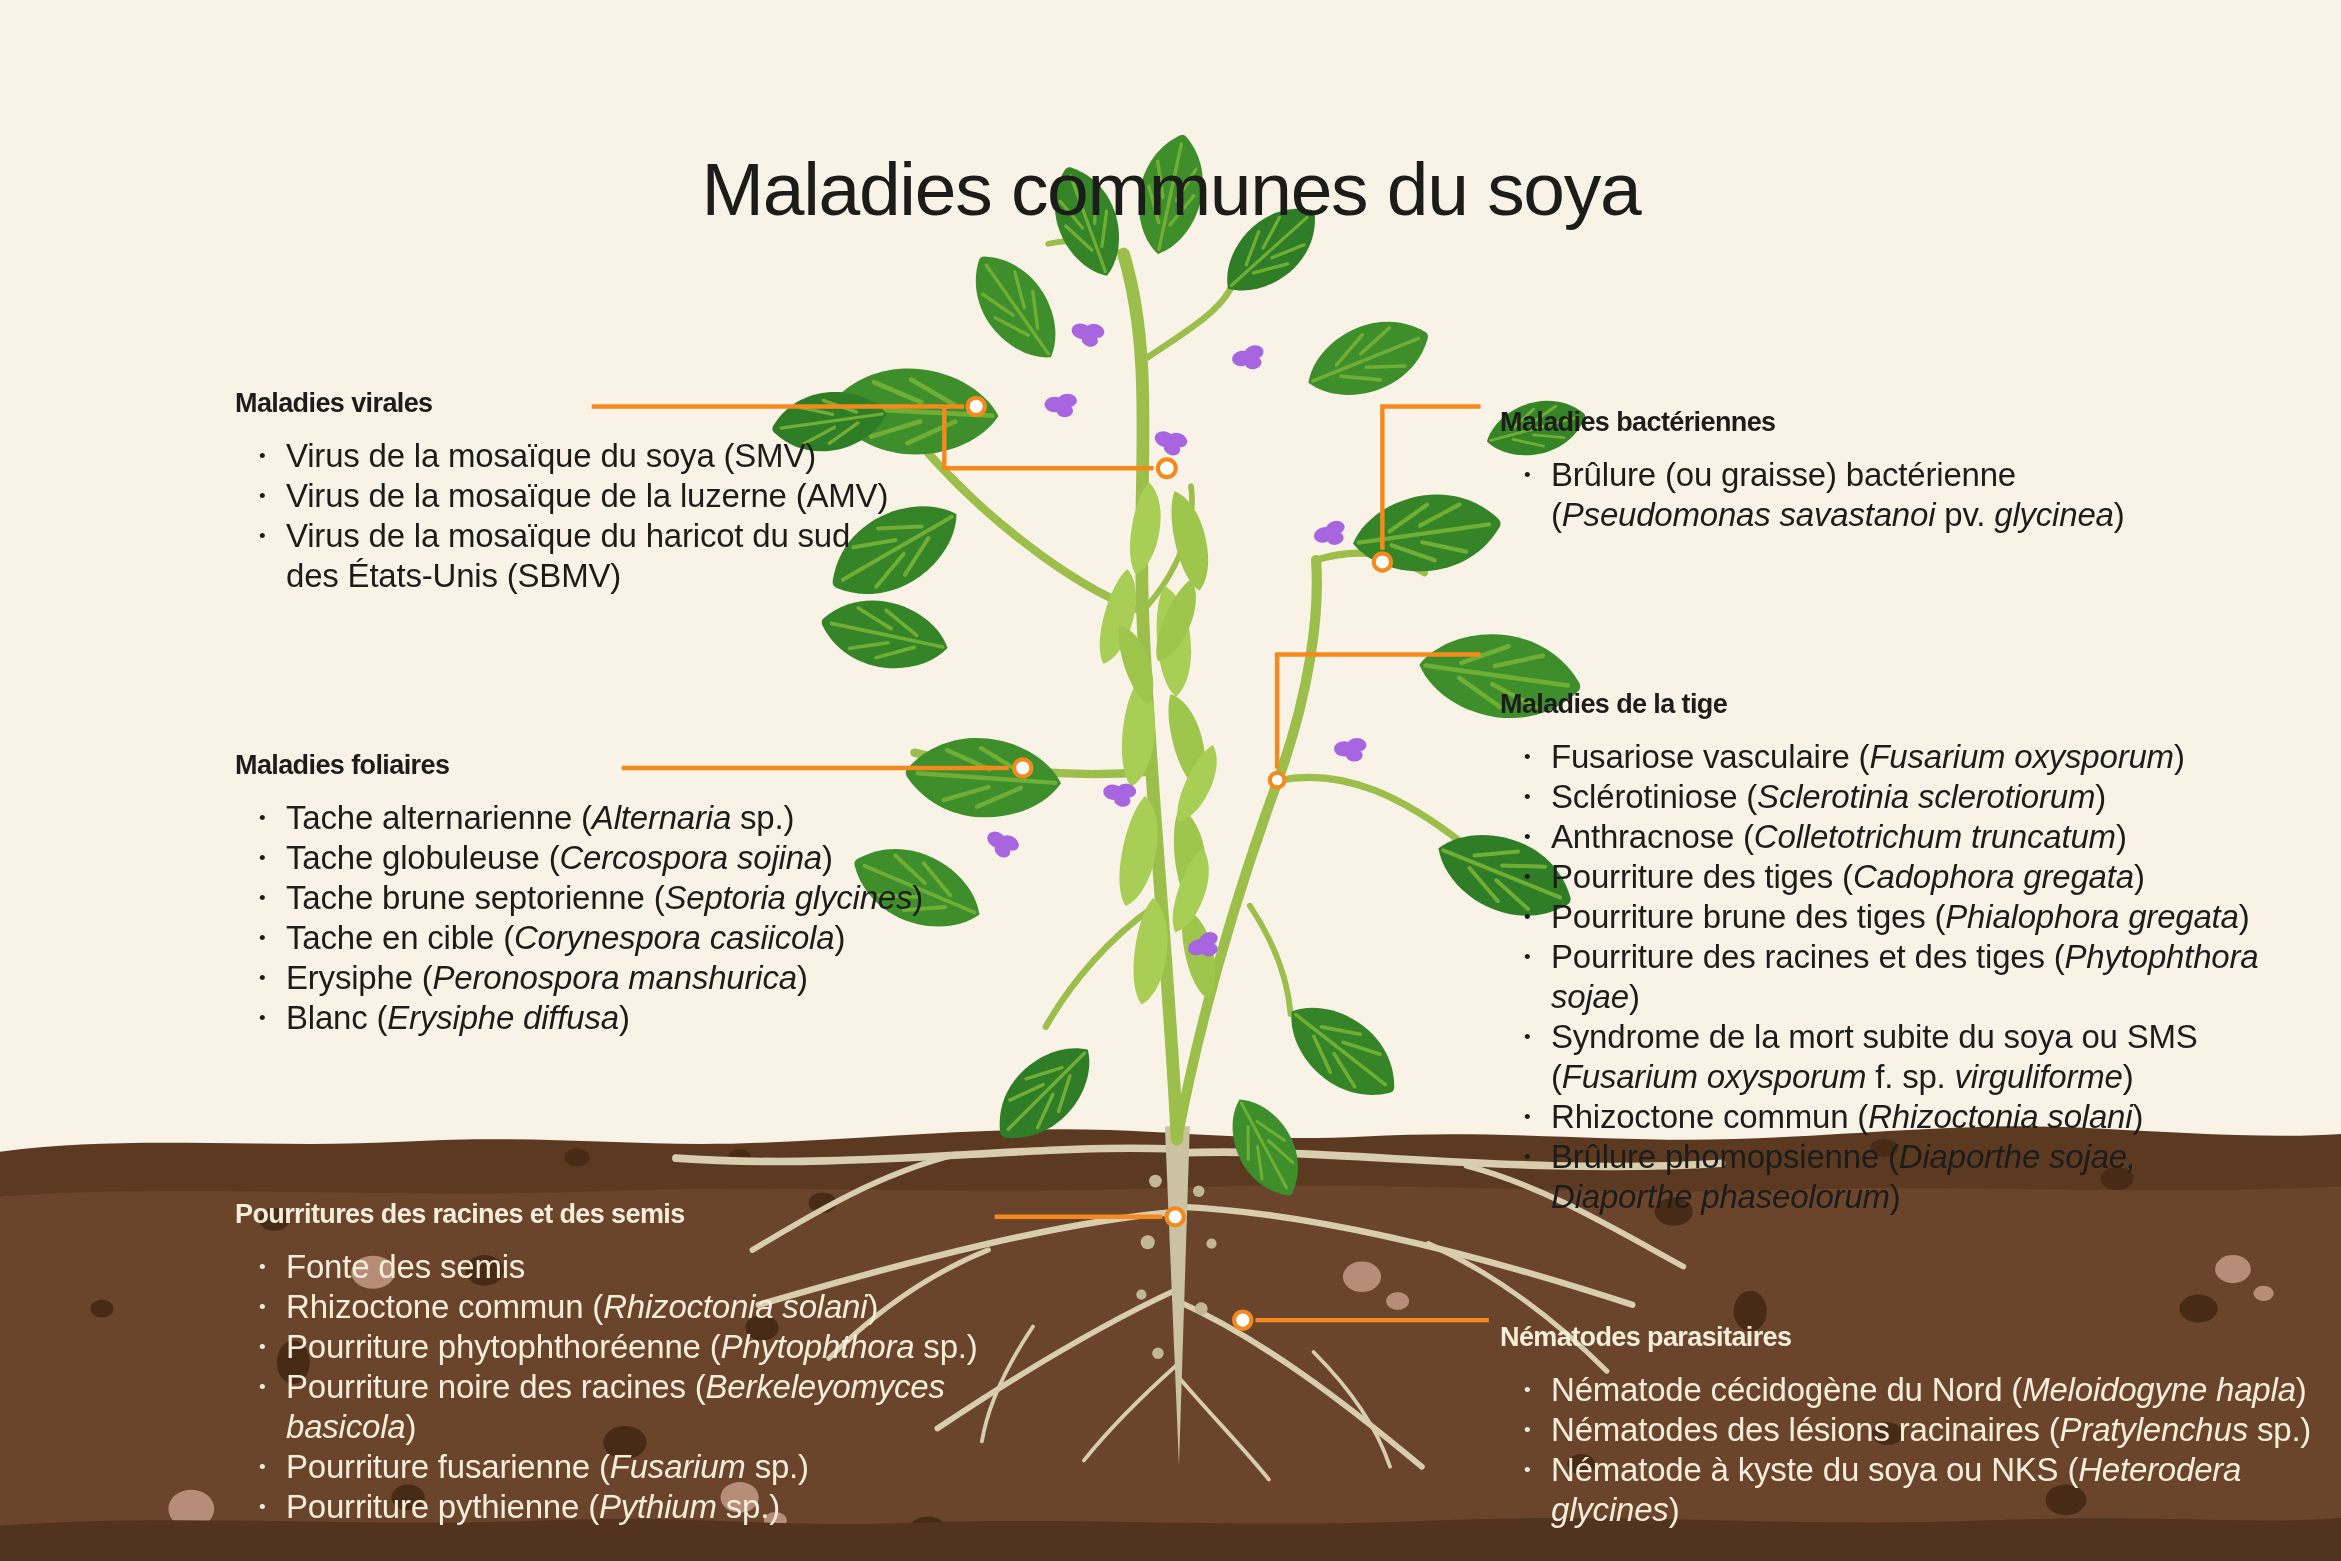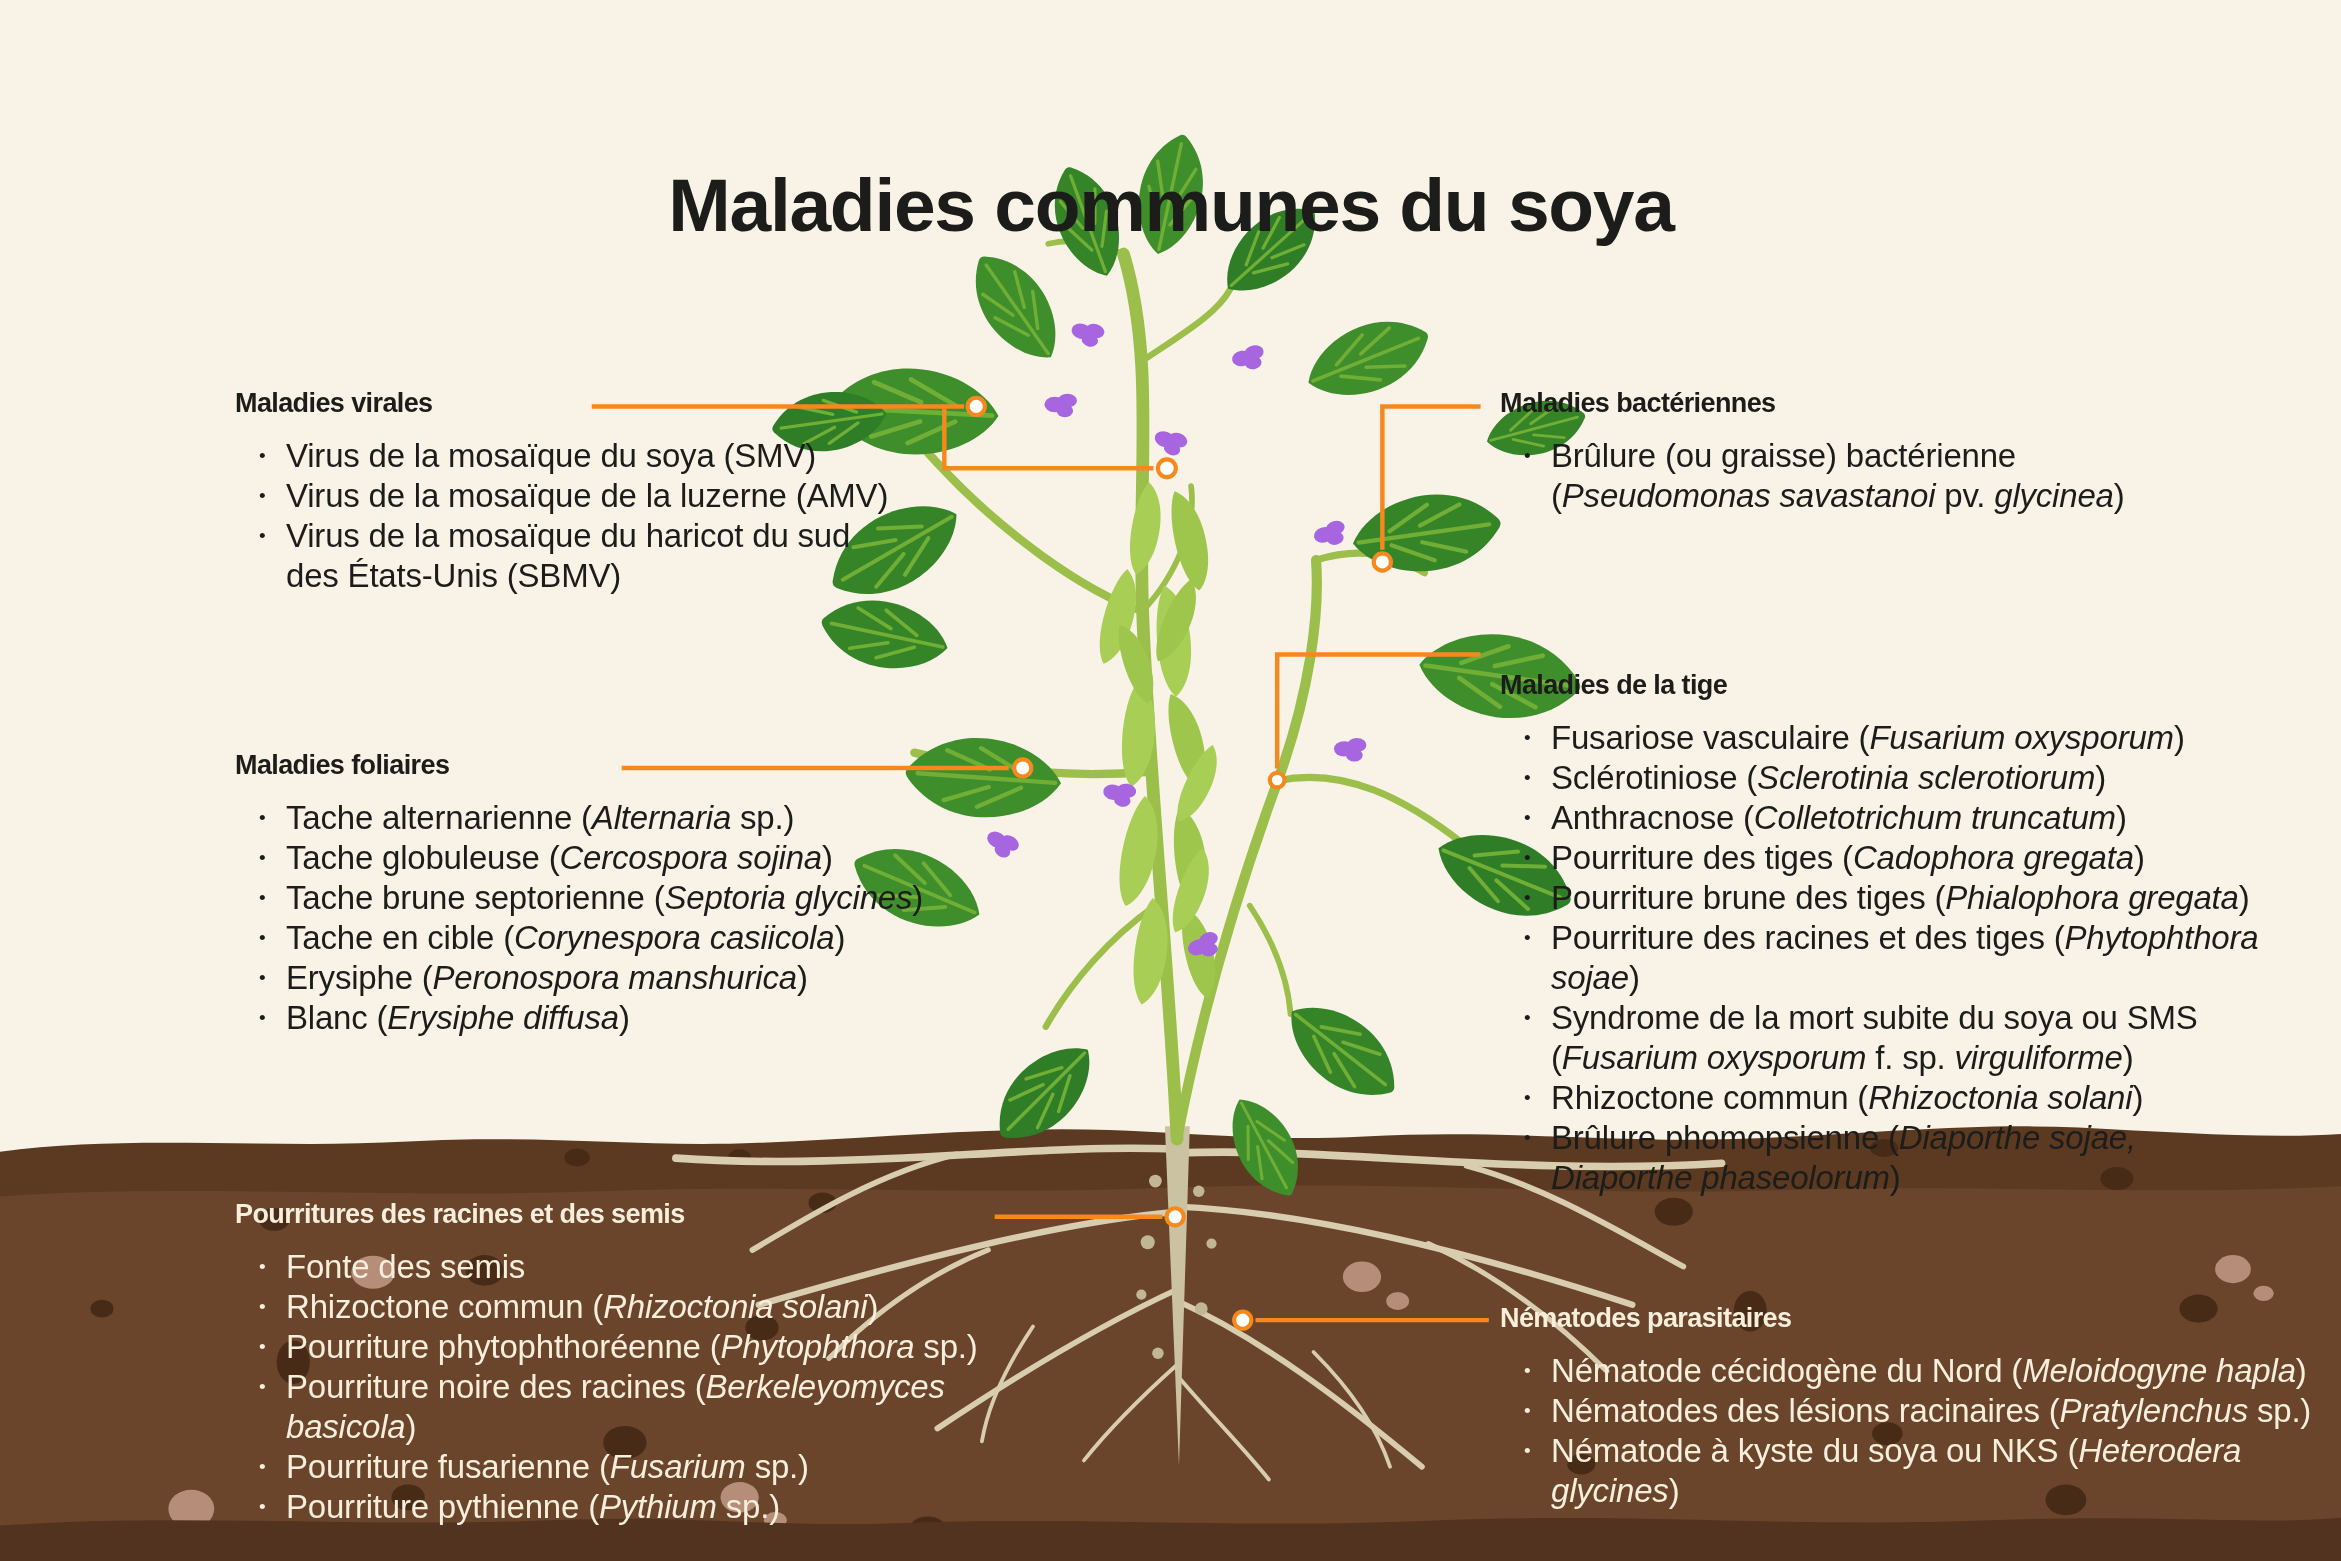--- a/index.html
+++ b/index.html
@@ -5,41 +5,41 @@
   html,body{margin:0;padding:0;background:#d8d4cb;}
   #canvas{
     position:relative;width:2342px;height:1562px;overflow:hidden;
     background:#F9F3E7;
     font-family:"Liberation Sans", sans-serif;
     color:#1C1C1A;
   }
   .layer{position:absolute;left:0;top:0;width:2342px;height:1562px;}
   
   #main-title{
-    position:absolute;left:0;top:112px;width:100%;
-    text-align:center;font-size:75px;font-weight:bold;letter-spacing:-1.3px;
+    position:absolute;left:0;top:96px;width:100%;
+    text-align:center;font-size:75px;font-weight:normal;letter-spacing:-1.3px;
     color:#1C1C1A;
   }
   
   .section{position:absolute;}
   .section h2{
     margin:0;font-size:27px;font-weight:bold;letter-spacing:-0.6px;line-height:45px;
   }
   .section ul{
     list-style:none;margin:10.2px 0 0 0;padding:0 0 0 51px;
     font-size:33px;line-height:40px;letter-spacing:-0.2px;
   }
   .section li{position:relative;}
   .section li::before{
     content:"\2022";position:absolute;left:-27px;top:0;
     font-size:19px;line-height:40px;
   }
   .sec-dark{color:#1C1C1A;}
   .sec-light{color:#F7EEDC;}
-  .w1300{width:829px;} .w1320{width:842px;}
+  .w1300{width:829px;} .w1320{width:842px;margin-top:19px;}
   
   .cline{stroke:#F6891E;stroke-width:7;fill:none;}
   .cdot{fill:#FFFFFF;stroke:#F6891E;stroke-width:6.5;}
 </style>
 </head>
 <body>
 
 <div id="canvas">
 
   <svg class="layer" viewBox="0 0 3673 2449" aria-hidden="true">

